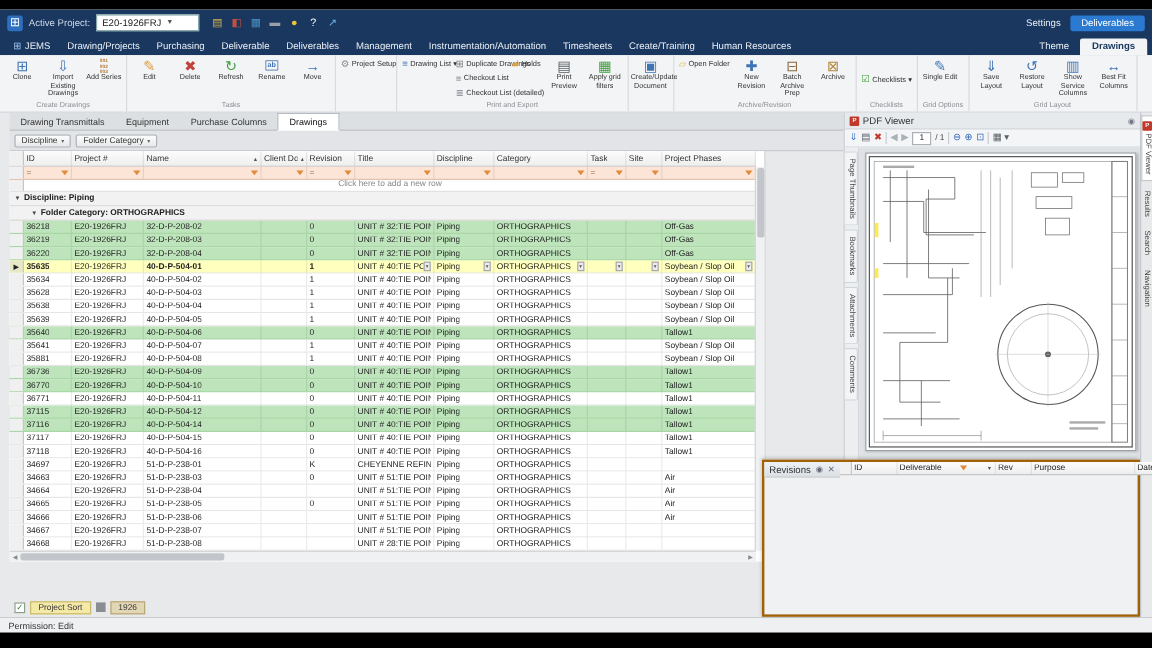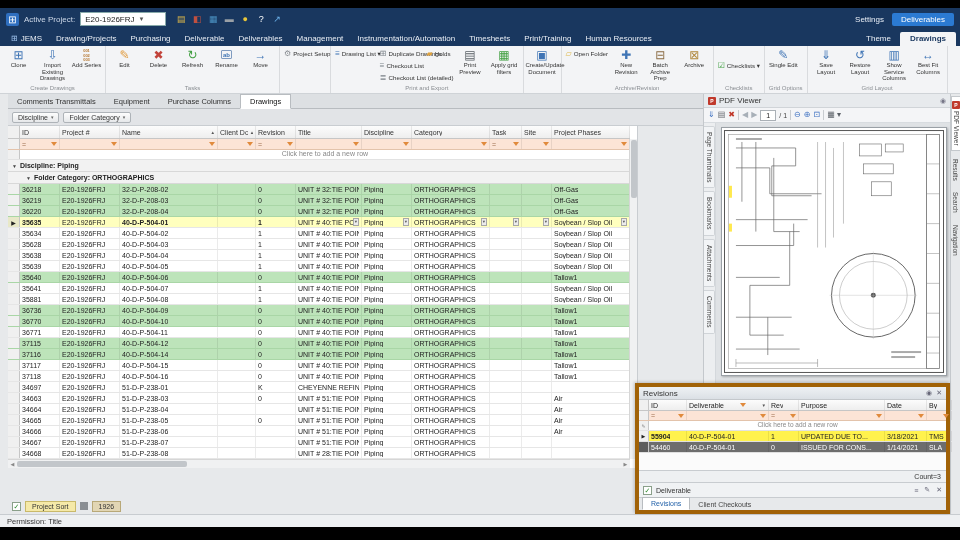--- a/index.html
+++ b/index.html
@@ -102,21 +102,21 @@
 .sidetabs{width:12px;background:#eceef0;border-right:1px solid #d4d8dc;display:flex;flex-direction:column;gap:3px;padding-top:3px;flex:none}
 .vtab{writing-mode:vertical-rl;font-size:6.5px;color:#444;padding:5px 1px;border:1px solid #d0d4d8;border-left:none;background:#f2f4f6;border-radius:0 2px 2px 0;cursor:default}
 .canvas{flex:1;background:#dfe2e5;position:relative;overflow:hidden}
 .page{position:absolute;left:5px;top:4px;width:226px;height:249px;background:#fff;border:1px solid #9aa0a6;box-shadow:1px 1px 2px rgba(0,0,0,.25)}
 
 .edgetabs{width:10px;flex:none;background:#e7e9eb;border-left:1px solid #c4c8cc;display:flex;flex-direction:column;gap:4px;padding-top:2px;align-items:center}
 .etab{border:none;background:none;padding:4px 0;border-radius:0}
 .etab.active{background:#fff;border:1px solid #c4c8cc;border-right:none}
 .etab .pdficon{writing-mode:horizontal-tb;margin-bottom:2px}
 
-.revpanel{position:absolute;left:635px;top:289px;right:10px;bottom:0;background:#f0f1f3;border:4px solid #a16207;box-shadow:-1px -1px 3px rgba(0,0,0,.2);display:flex;flex-direction:column}
+.revpanel{position:absolute;left:635px;top:289px;right:10px;bottom:0;background:#f0f1f3;border:2px solid #a16207;box-shadow:-1px -1px 3px rgba(0,0,0,.2);display:flex;flex-direction:row}
 .revtitle{height:13px;background:linear-gradient(#eef1f4,#dbe0e5);display:flex;align-items:center;padding:0 4px;gap:4px;border-bottom:1px solid #c4c8cc;flex:none}
 .revtitle .t{font-size:8px;color:#333}
 .revtitle .ric{margin-left:auto;font-size:7px;color:#667}
 .revtitle .ric2{font-size:7px;color:#667}
 .rhrow,.rfrow,.raddrow,.rrow{display:flex;flex:none}
 .rhrow{height:11px;background:linear-gradient(#fcfcfc,#eee);border-bottom:1px solid #c6c6c6;font-size:7px}
 .rfrow{height:10px;background:#fce4d6;border-bottom:1px solid #e3c3ab;font-size:7px}
 .raddrow{height:10px;background:#fff;border-bottom:1px solid #e2e2e2;font-size:6.5px;color:#888}
 .raddrow .msg{flex:1;text-align:center}
 .rind{width:10px;background:#f0f0f0;border-right:1px solid #c6c6c6;font-size:5px;justify-content:center}
@@ -166,21 +166,21 @@
   <div class="menubar">
     <div style="display:flex" id="menu-items">
         <span class="mitem"><span class="mico">⊞</span>JEMS</span>
         <span class="mitem">Drawing/Projects</span>
         <span class="mitem">Purchasing</span>
         <span class="mitem">Deliverable</span>
         <span class="mitem">Deliverables</span>
         <span class="mitem">Management</span>
         <span class="mitem">Instrumentation/Automation</span>
         <span class="mitem">Timesheets</span>
-        <span class="mitem">Print/Training</span>
+        <span class="mitem">Create/Training</span>
         <span class="mitem">Human Resources</span>
       </div>
     <div class="menu-right">
       <span class="mtheme">Theme</span>
       <span class="mdrawings">Drawings</span>
     </div>
   </div>
 
   <div class="ribbon" id="ribbon">
       <div class="rgroup">
@@ -349,21 +349,21 @@
           </div>
         </div>
         <div class="rglabel">Grid Layout</div>
       </div>
     </div>
 
   <div class="main">
 
     <div class="left">
       <div class="doctabs" id="doctabs">
-          <div class="dtab">Comments Transmittals</div>
+          <div class="dtab">Drawing Transmittals</div>
           <div class="dtab">Equipment</div>
           <div class="dtab">Purchase Columns</div>
           <div class="dtab active">Drawings</div>
         </div>
       <div class="groupbar" id="groupchips">
           <div class="gchip">Discipline<span class="chev">▾</span></div>
           <div class="gchip">Folder Category<span class="chev">▾</span></div>
         </div>
 
       <div class="gridwrap">
@@ -1600,16 +1600,16 @@
       </div>
       <div class="revtabs" id="revtabs">
           <div class="rtab active">Revisions</div>
           <div class="rtab">Client Checkouts</div>
         </div>
     </div>
 
   </div>
 
   <div class="statusbar">
-    <span>Permission: Title</span>
+    <span>Permission: Edit</span>
   </div>
 
 </div>
 
 </body></html>

